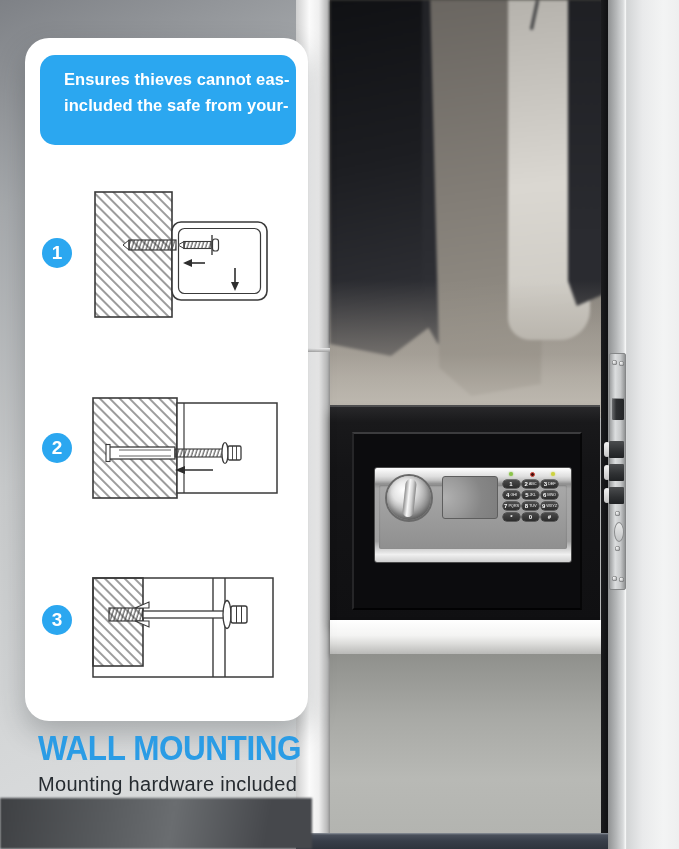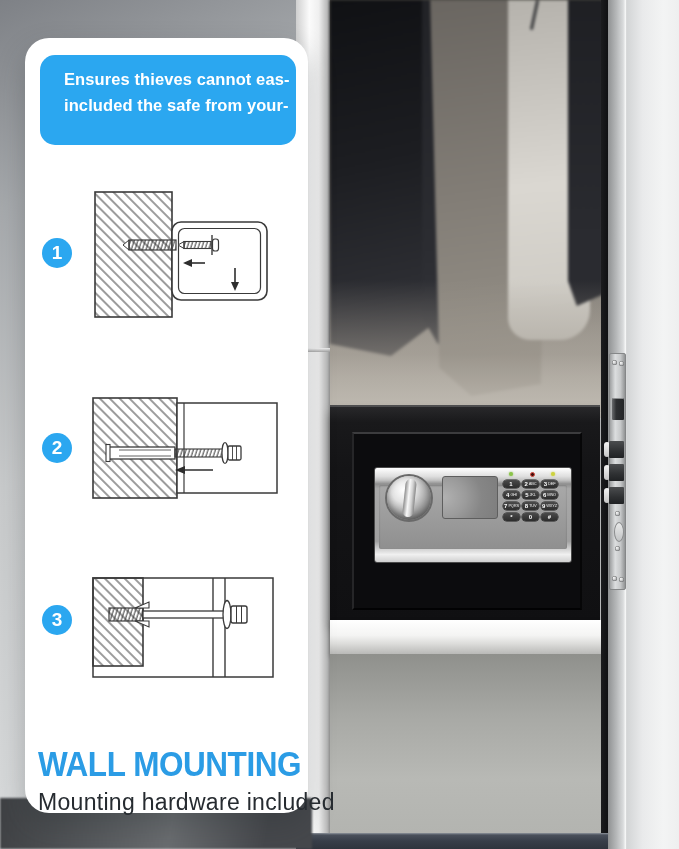--- a/index.html
+++ b/index.html
@@ -91,35 +91,35 @@
         background:linear-gradient(90deg,#6a6c6e,#2e3032 35%,#232527);border-radius:1px;box-shadow:inset 0 1px 0 #8b8d8f;}
   .bolt{position:absolute;left:-6px;width:21px;height:17px;}
   .bolt .cap{position:absolute;left:0;top:1px;width:6px;height:15px;border-radius:3px;
         background:linear-gradient(180deg,#f4f4f4,#c6c6c6);}
   .bolt .body{position:absolute;left:5px;top:0;width:15px;height:17px;border-radius:1px;
         background:linear-gradient(180deg,#4b4d4f,#2e3032 60%,#202224);}
   .oval{position:absolute;left:4px;top:168px;width:8px;height:18px;border-radius:50%;
         border:1px solid #8a8c8d;background:linear-gradient(180deg,#e9eaea,#c2c4c5);}
 
   
-  .card{position:absolute;left:25px;top:38px;width:283px;height:775px;background:#ffffff;border-radius:24px;
+  .card{position:absolute;left:25px;top:38px;width:283px;height:683px;background:#ffffff;border-radius:24px;
         box-shadow:0 12px 28px rgba(40,45,50,.28);}
   .bubble{position:absolute;left:15px;top:17px;width:256px;height:90px;border-radius:15px;
         background:#2ba7f0;color:#ffffff;box-sizing:border-box;padding:12px 0 0 24px;}
   .bubble .line{font-size:16.5px;line-height:25.5px;font-weight:600;letter-spacing:.1px;}
   .badge{position:absolute;left:17px;width:30px;height:30px;border-radius:50%;background:#2ba7f0;color:#fff;
         font-size:19px;font-weight:bold;display:flex;align-items:center;justify-content:center;}
   .b1{top:200px}.b2{top:395px}.b3{top:567px}
   .diag{position:absolute;left:60px;}
   .d1{top:147px}.d2{top:357px}.d3{top:532px}
 
-  .footer{position:absolute;left:13px;top:690px;width:262px;margin-top:16px;}
+  .footer{position:absolute;left:13px;top:690px;width:262px;}
   .f-title{color:#2b9ce5;font-size:35px;font-weight:bold;letter-spacing:-.5px;
         transform:scaleX(.9);transform-origin:left center;white-space:nowrap;}
-  .f-sub{margin-top:5px;color:#262b30;font-size:23px;letter-spacing:.3px;white-space:nowrap;}
+  .f-sub{margin-top:5px;color:#262b30;font-size:20px;letter-spacing:.3px;white-space:nowrap;}
 </style>
 </head>
 <body>
 
 <div class="stage">
 
   <div class="backdrop"></div>
 
   <div class="frame-strip"></div>
   <div class="frame-step"></div>

